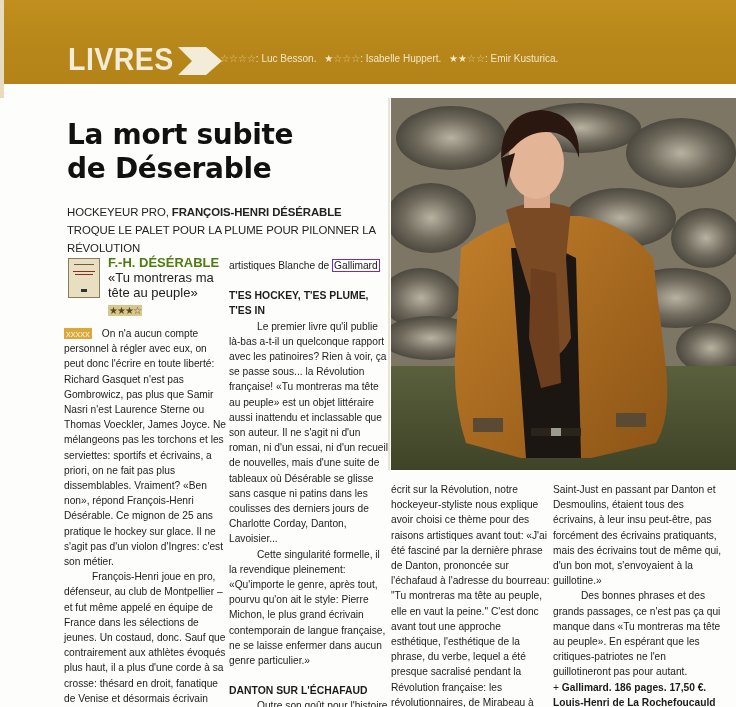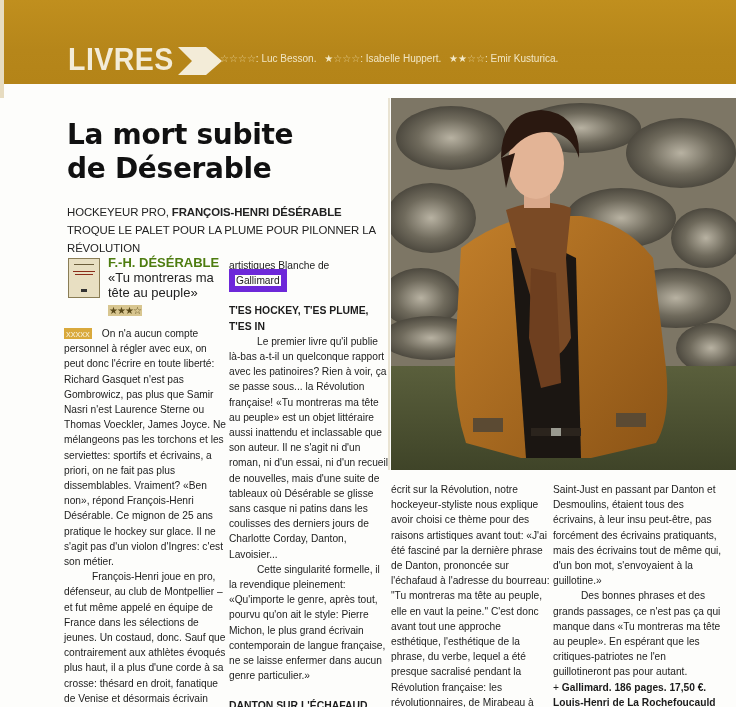--- a/index.html
+++ b/index.html
@@ -56,21 +56,21 @@
   .col p { margin: 0; }
   .col .indent { text-indent: 28px; }
   .col .subhead { font-weight: bold; font-size: 10.4px; letter-spacing: 0; margin-top: 0; }
   .col .gap { height: 15px; }
   .col1 { left: 64px; top: 326px; width: 162px; }
   .col2 { left: 229px; top: 258px; width: 160px; }
   .col3 { left: 391px; top: 482px; width: 162px; }
   .col4 { left: 553px; top: 482px; width: 170px; }
 
   .kicker { background: #d9a93c; color: #f6ecd0; padding: 0 2px; margin-right: 10px; font-size: 9.5px; }
-  .boxed { border: 6px solid #6d28d9; padding: 0 1px; margin-top: 41px; }
+  .boxed { border: 1px solid #6d28d9; padding: 0 1px; margin-top: 41px; }
 
   .photo {
     position: absolute; left: 391px; top: 98px; width: 345px; height: 372px;
     overflow: hidden; background: #6e6a5c;
   }
   .photo-credit-line { position:absolute; left: 388px; top: 98px; width: 2px; height: 372px; background:#e9e3d2; }
 
   .footer-ref { font-weight: bold; }
   .signature { font-weight: bold; margin-left: 10px; }
 </style>

